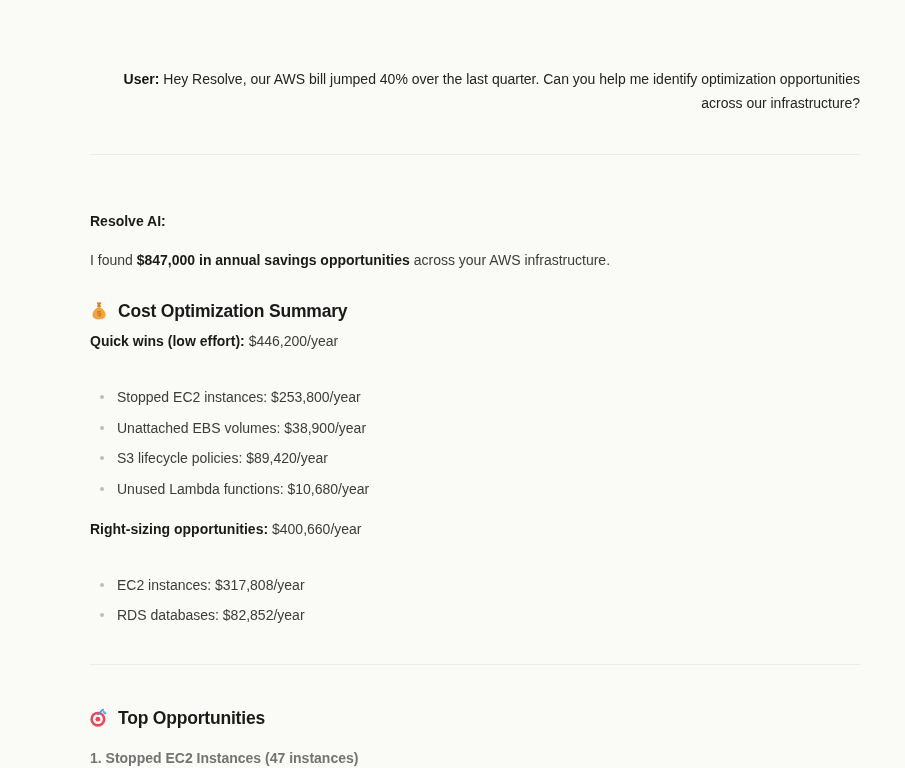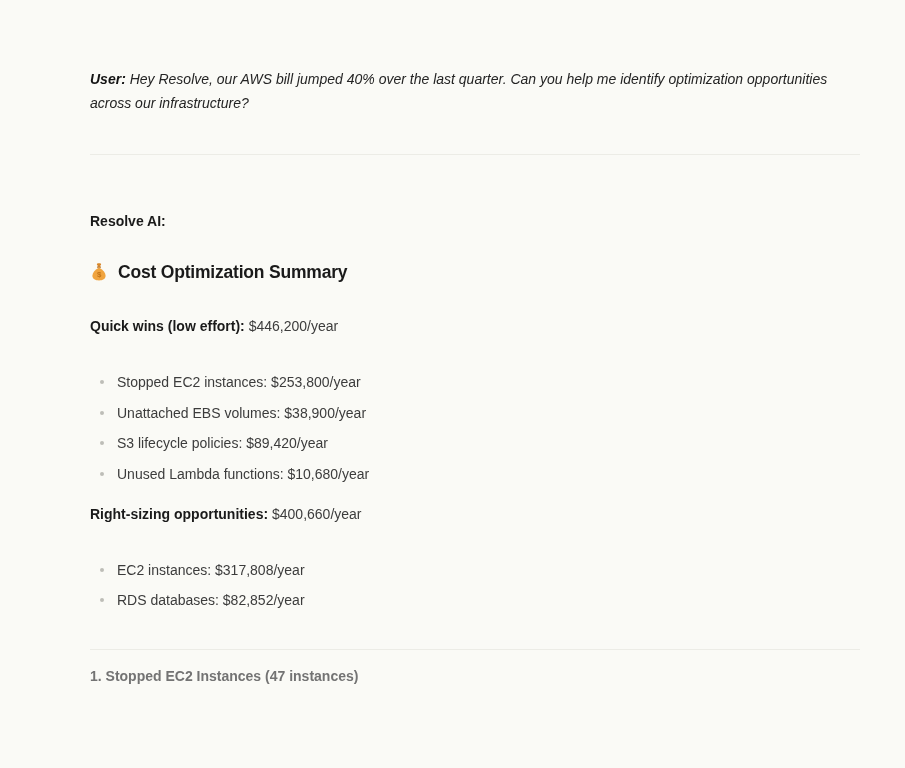--- a/index.html
+++ b/index.html
@@ -13,23 +13,23 @@
     overflow: hidden;
   }
   .content {
     margin-left: 90px;
     width: 770px;
   }
   p, h2, ul { margin: 0; padding: 0; }
 
   .user-msg {
     padding-top: 67px;
+    text-align: right;
     line-height: 24px;
     color: #242424;
-    font-style: italic;
   }
   .user-msg .speaker-label { font-weight: bold; color: #141414; }
 
   .divider {
     border: none;
     border-top: 1px solid #ecece6;
     height: 0;
     margin: 39px 0 0 0;
   }
   .divider-2 { margin-top: 37px; }
@@ -60,21 +60,21 @@
   }
   h2.section-heading .emoji-icon {
     display: inline-flex;
     width: 18px;
     height: 18px;
     flex: 0 0 18px;
   }
   h2.heading-2 { margin-top: 39px; }
 
   .label-line {
-    margin-top: 28px;
+    margin-top: 4px;
     line-height: 24px;
   }
   .label-line.mt-16 { margin-top: 16px; }
 
   ul.savings-list {
     margin-top: 32px;
     list-style: none;
     padding-left: 27px;
   }
   ul.savings-list li {
@@ -107,20 +107,21 @@
 <div class="content">
 
   <p class="user-msg"><span class="speaker-label">User:</span> <span>Hey Resolve, our AWS bill jumped 40% over the last quarter. Can you help me identify optimization opportunities across our infrastructure?</span></p>
 
   <hr class="divider">
 
   <div>
 
     <p class="assistant-speaker">Resolve AI:</p>
 
+    <p class="intro"><span>I found</span> <b>$847,000 in annual savings opportunities</b> <span>across your AWS infrastructure.</span></p>
 
     <h2 class="section-heading">
       <span class="emoji-icon">
         <svg width="18" height="18" viewBox="0 0 24 24" aria-hidden="true">
           <path d="M9.3 1.6 C 9 0.9 10.2 0.4 12 0.4 C 13.8 0.4 15 0.9 14.7 1.6 L 13.4 4.6 L 10.6 4.6 Z" fill="#d9882b"></path>
           <path d="M10 4.4 L 14 4.4 L 14.8 6.4 L 9.2 6.4 Z" fill="#b96f1f"></path>
           <path d="M12 6 C 6 9.2 3.2 13.6 3.2 17 C 3.2 21.4 7.2 23.2 12 23.2 C 16.8 23.2 20.8 21.4 20.8 17 C 20.8 13.6 18 9.2 12 6 Z" fill="#f0a43f"></path>
           <text x="12" y="19" text-anchor="middle" font-size="10.5" font-weight="bold" fill="#c27418" font-family="'Liberation Sans', sans-serif">$</text>
         </svg>
       </span>
@@ -138,17 +139,29 @@
 
     <p class="label-line mt-16"><b>Right-sizing opportunities:</b> <span>$400,660/year</span></p>
 
     <ul class="savings-list">
       <li>EC2 instances: $317,808/year</li>
       <li>RDS databases: $82,852/year</li>
     </ul>
 
     <hr class="divider divider-2">
 
+    <h2 class="section-heading heading-2">
+      <span class="emoji-icon">
+        <svg width="18" height="18" viewBox="0 0 24 24" aria-hidden="true">
+          <circle cx="10.5" cy="13.5" r="10" fill="#e5485f"></circle>
+          <circle cx="10.5" cy="13.5" r="6.6" fill="#fbfbf7"></circle>
+          <circle cx="10.5" cy="13.5" r="3.2" fill="#e5485f"></circle>
+          <rect x="9.2" y="7.2" width="12" height="2" rx="1" transform="rotate(-45 9.2 7.2)" fill="#4a90d9"></rect>
+          <path d="M17.6 1.4 L 22.6 6.4 L 19.6 7.2 L 16.8 4.4 Z" fill="#63a8e8"></path>
+        </svg>
+      </span>
+      <span>Top Opportunities</span>
+    </h2>
 
     <p class="numbered-item">1. Stopped EC2 Instances (47 instances)</p>
 
   </div>
 </div>
 
 </body></html>

